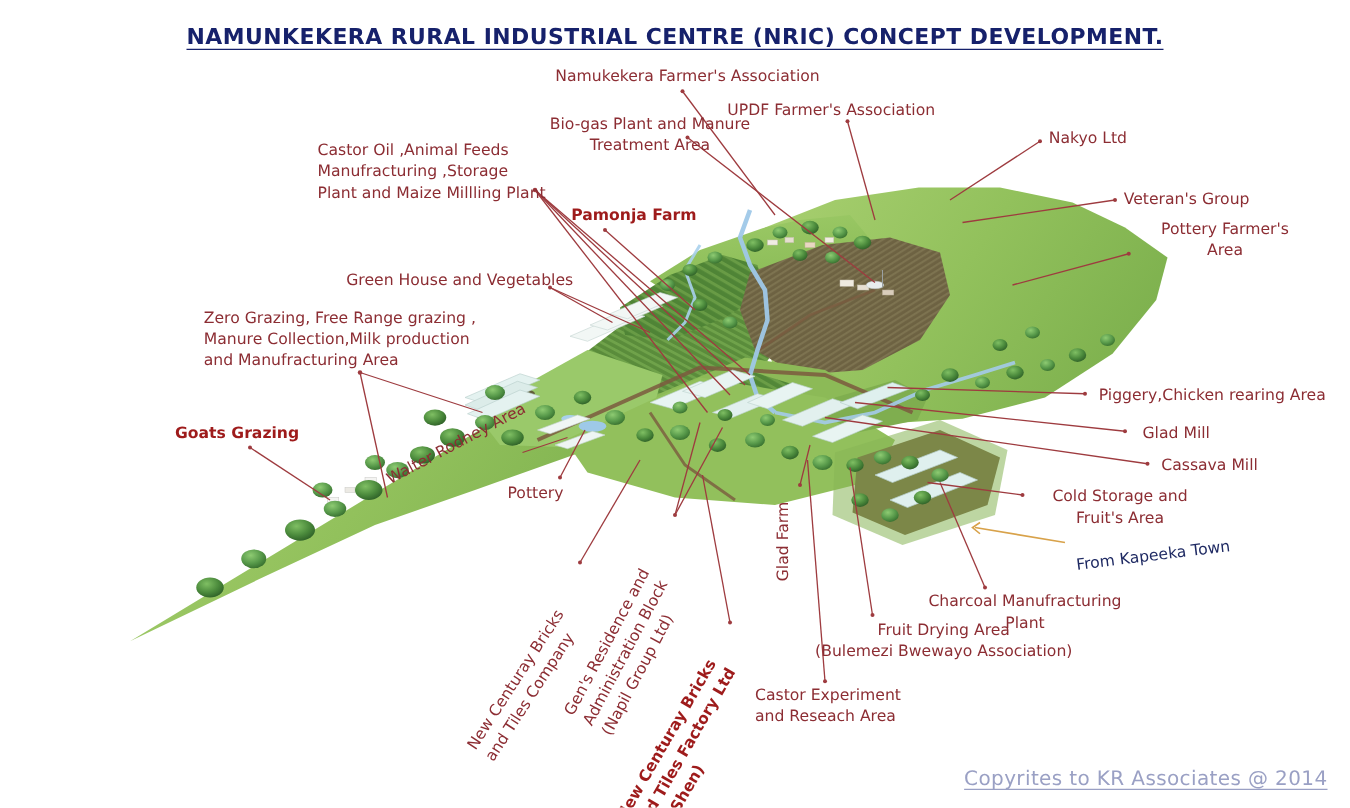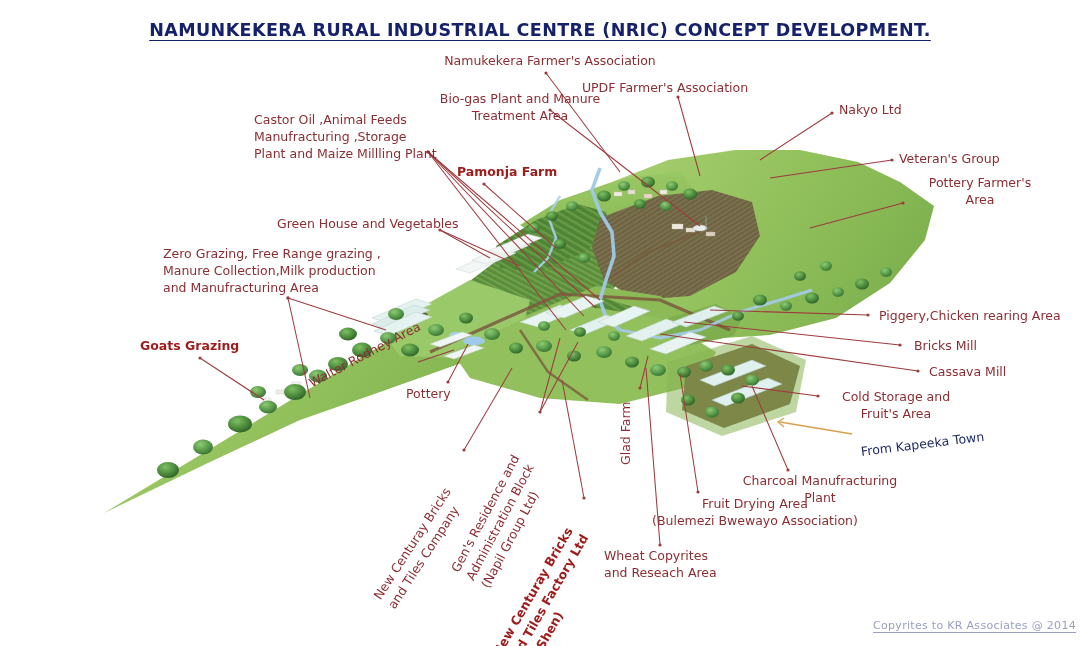--- a/index.html
+++ b/index.html
@@ -29,23 +29,23 @@
     color:#8c2d33;
     white-space:pre;
     letter-spacing:0px;
   }
   .lbl.bold{font-weight:bold;color:#9e1b1b;}
   .lbl.navy{color:#1f2a63;}
   .lbl.c{text-align:center;}
 
   
   .footer{
-    position:absolute;right:20px;bottom:14px;
+    position:absolute;right:34px;bottom:14px;
     font-family:"DejaVu Sans", sans-serif;
-    font-size:11px;color:#9aa0c4;
+    font-size:16px;color:#9aa0c4;
     text-decoration:underline;text-underline-offset:3px;
     letter-spacing:.3px;white-space:nowrap;
   }
 
   
   svg.scene{position:absolute;left:0;top:0;width:1080px;height:646px;overflow:visible;}
   .leader{stroke:#9e3b3f;stroke-width:1.05;fill:none;}
   .leader-orange{stroke:#d8a24a;stroke-width:1.3;fill:none;}
   .dot{fill:#9e3b3f;}
 </style>
@@ -360,36 +360,36 @@
 and Manufracturing Area</div>
 
   <div class="lbl bold" style="left:140px;top:337px;">Goats Grazing</div>
 
   <div class="lbl" style="left:306px;top:376px;transform:rotate(-28deg);transform-origin:left top;">Walter Rodney Area</div>
 
   <div class="lbl" style="left:406px;top:385px;">Pottery</div>
 
   <div class="lbl" style="left:879px;top:307px;">Piggery,Chicken rearing Area</div>
 
-  <div class="lbl" style="left:914px;top:337px;">Bricks Mill</div>
+  <div class="lbl" style="left:914px;top:337px;">Glad Mill</div>
 
   <div class="lbl" style="left:929px;top:363px;">Cassava Mill</div>
 
   <div class="lbl c" style="left:806px;top:388px;width:180px;">Cold Storage and
 Fruit's Area</div>
 
   <div class="lbl navy" style="left:860px;top:443px;transform:rotate(-7deg);transform-origin:left top;">From Kapeeka Town</div>
 
   <div class="lbl c" style="left:730px;top:472px;width:180px;">Charcoal Manufracturing
 Plant</div>
 
   <div class="lbl c" style="left:650px;top:495px;width:210px;">Fruit Drying Area
 (Bulemezi Bwewayo Association)</div>
 
-  <div class="lbl" style="left:604px;top:547px;">Wheat Copyrites
+  <div class="lbl" style="left:604px;top:547px;">Castor Experiment
 and Reseach Area</div>
 
   <div class="lbl" style="left:617px;top:465px;transform:rotate(-90deg);transform-origin:left top;">Glad Farm</div>
 
   <div class="lbl" style="left:398px;top:578px;transform:rotate(-57deg);transform-origin:left bottom;">New Centuray Bricks
 and Tiles Company</div>
 
   <div class="lbl" style="left:492px;top:540px;transform:rotate(-62deg);transform-origin:left bottom;">Gen's Residence and
 Administration Block
 (Napil Group Ltd)</div>

